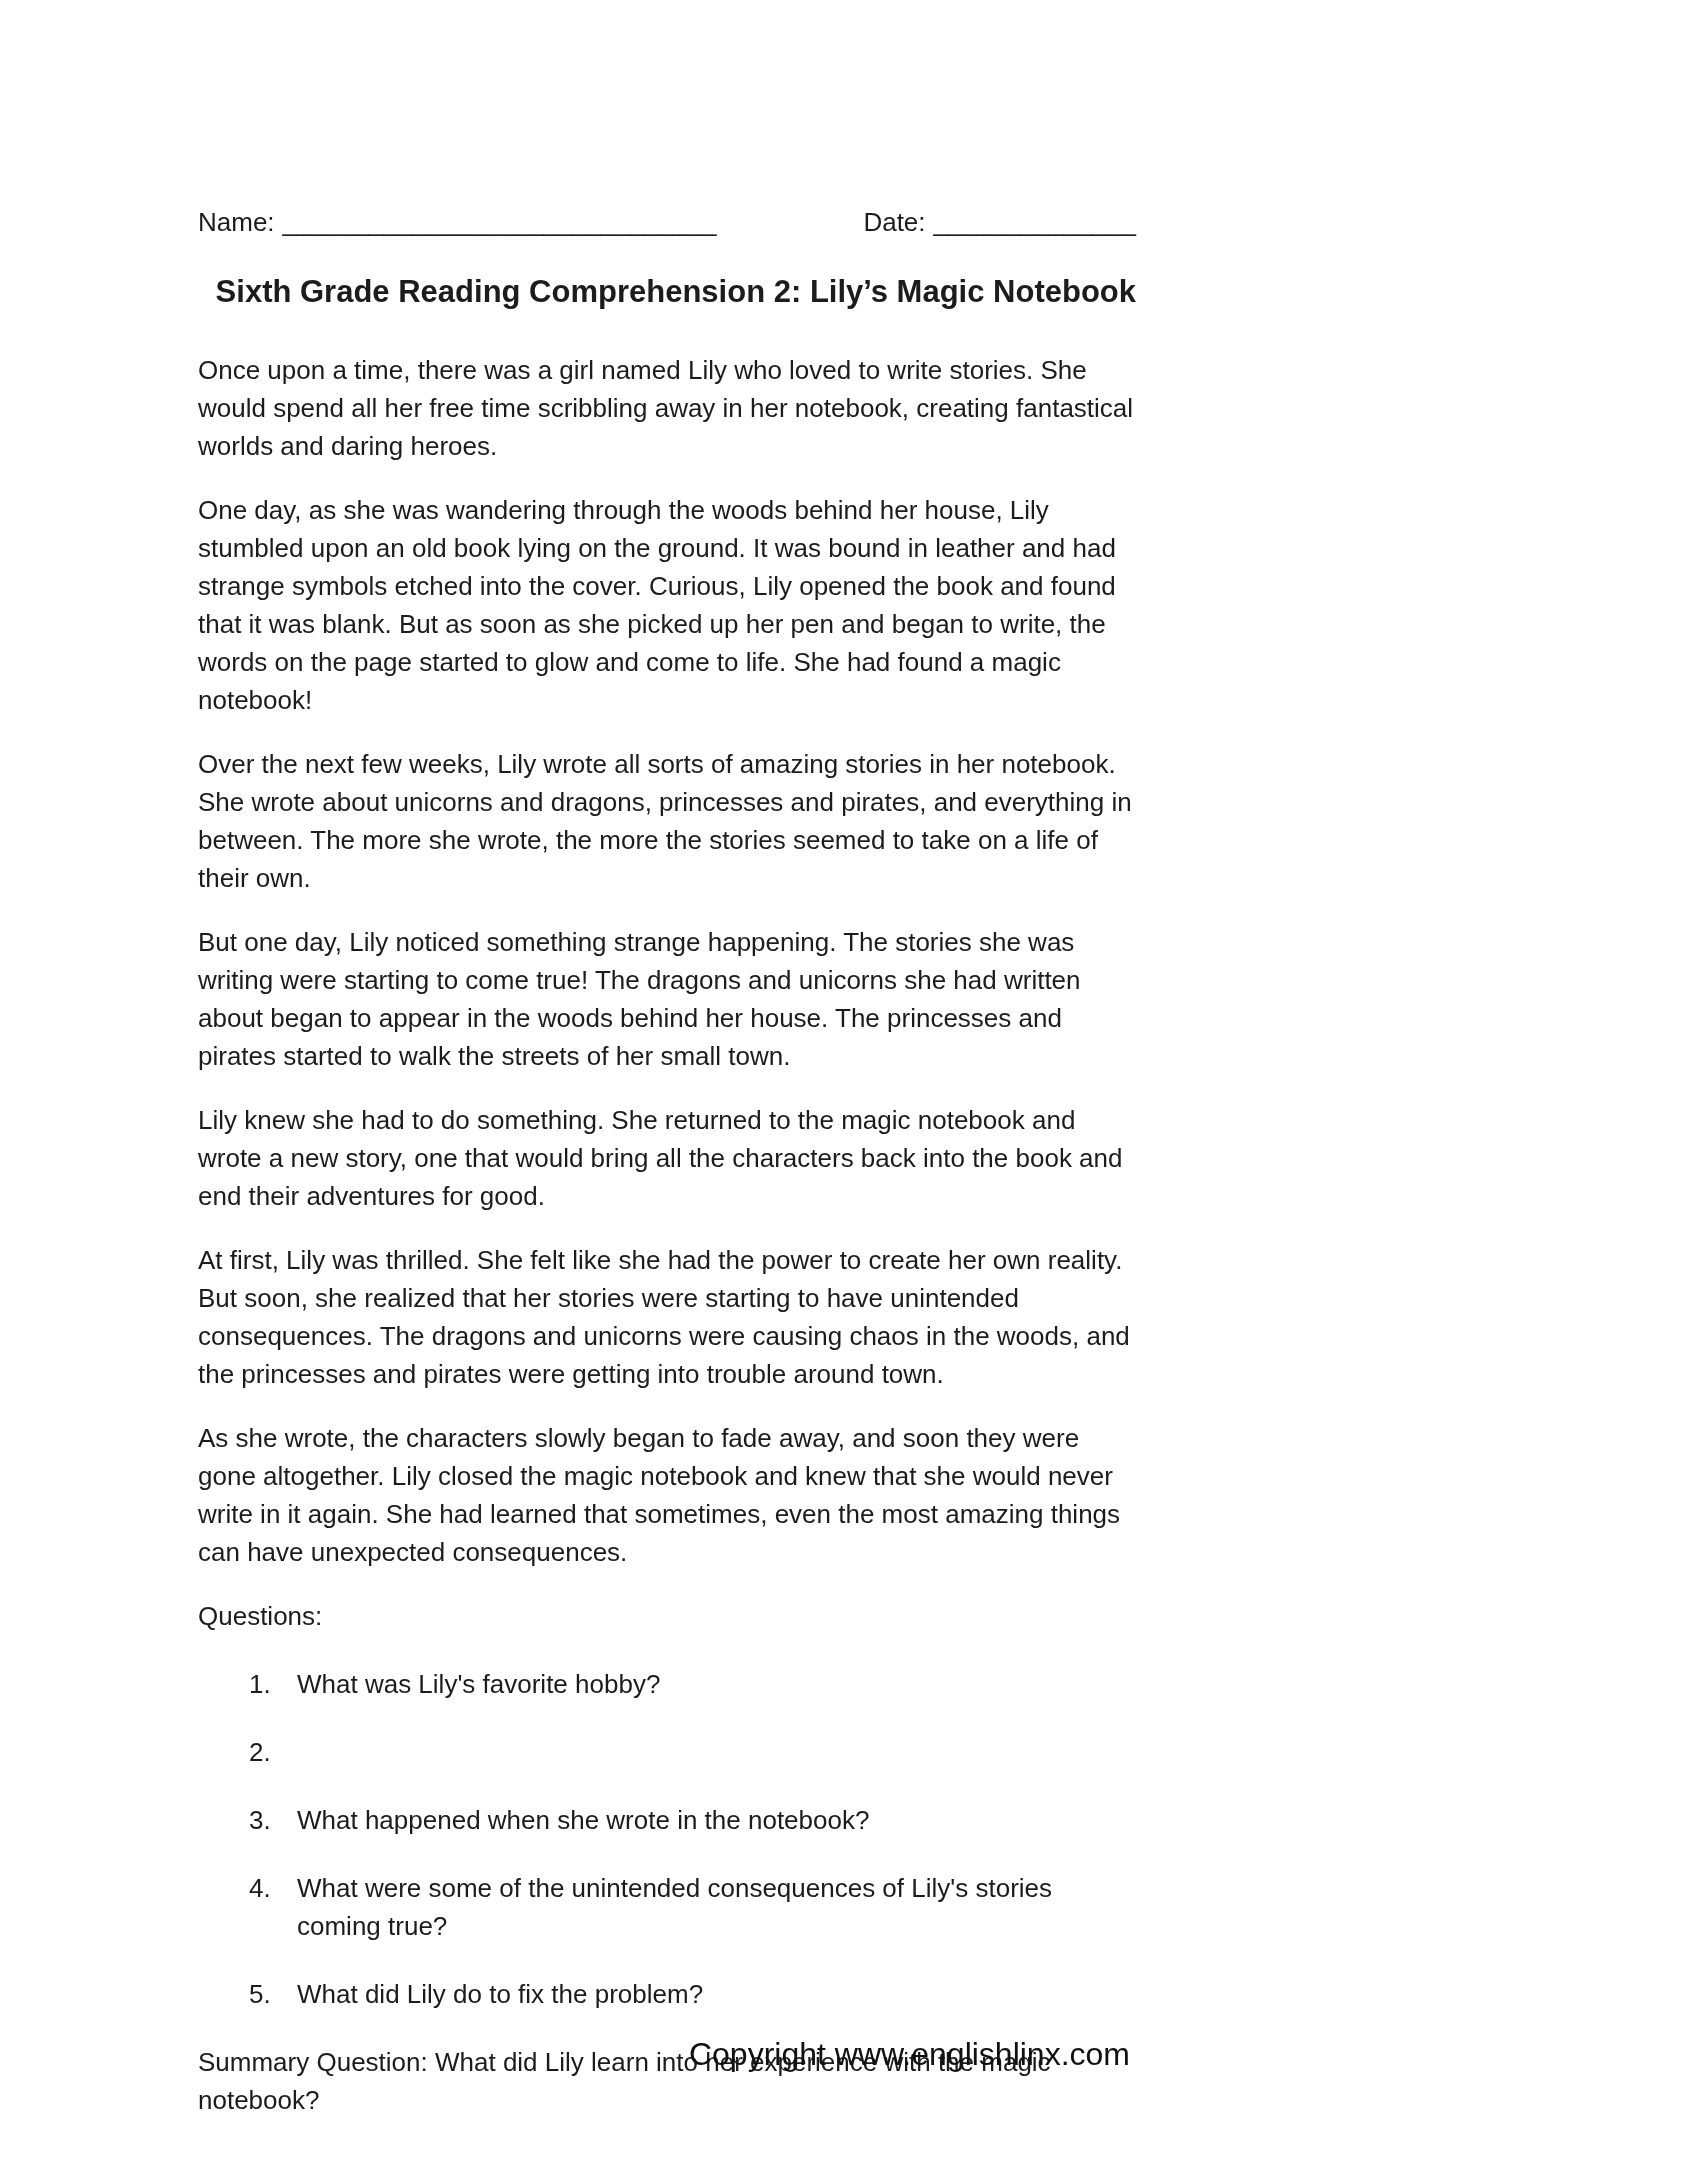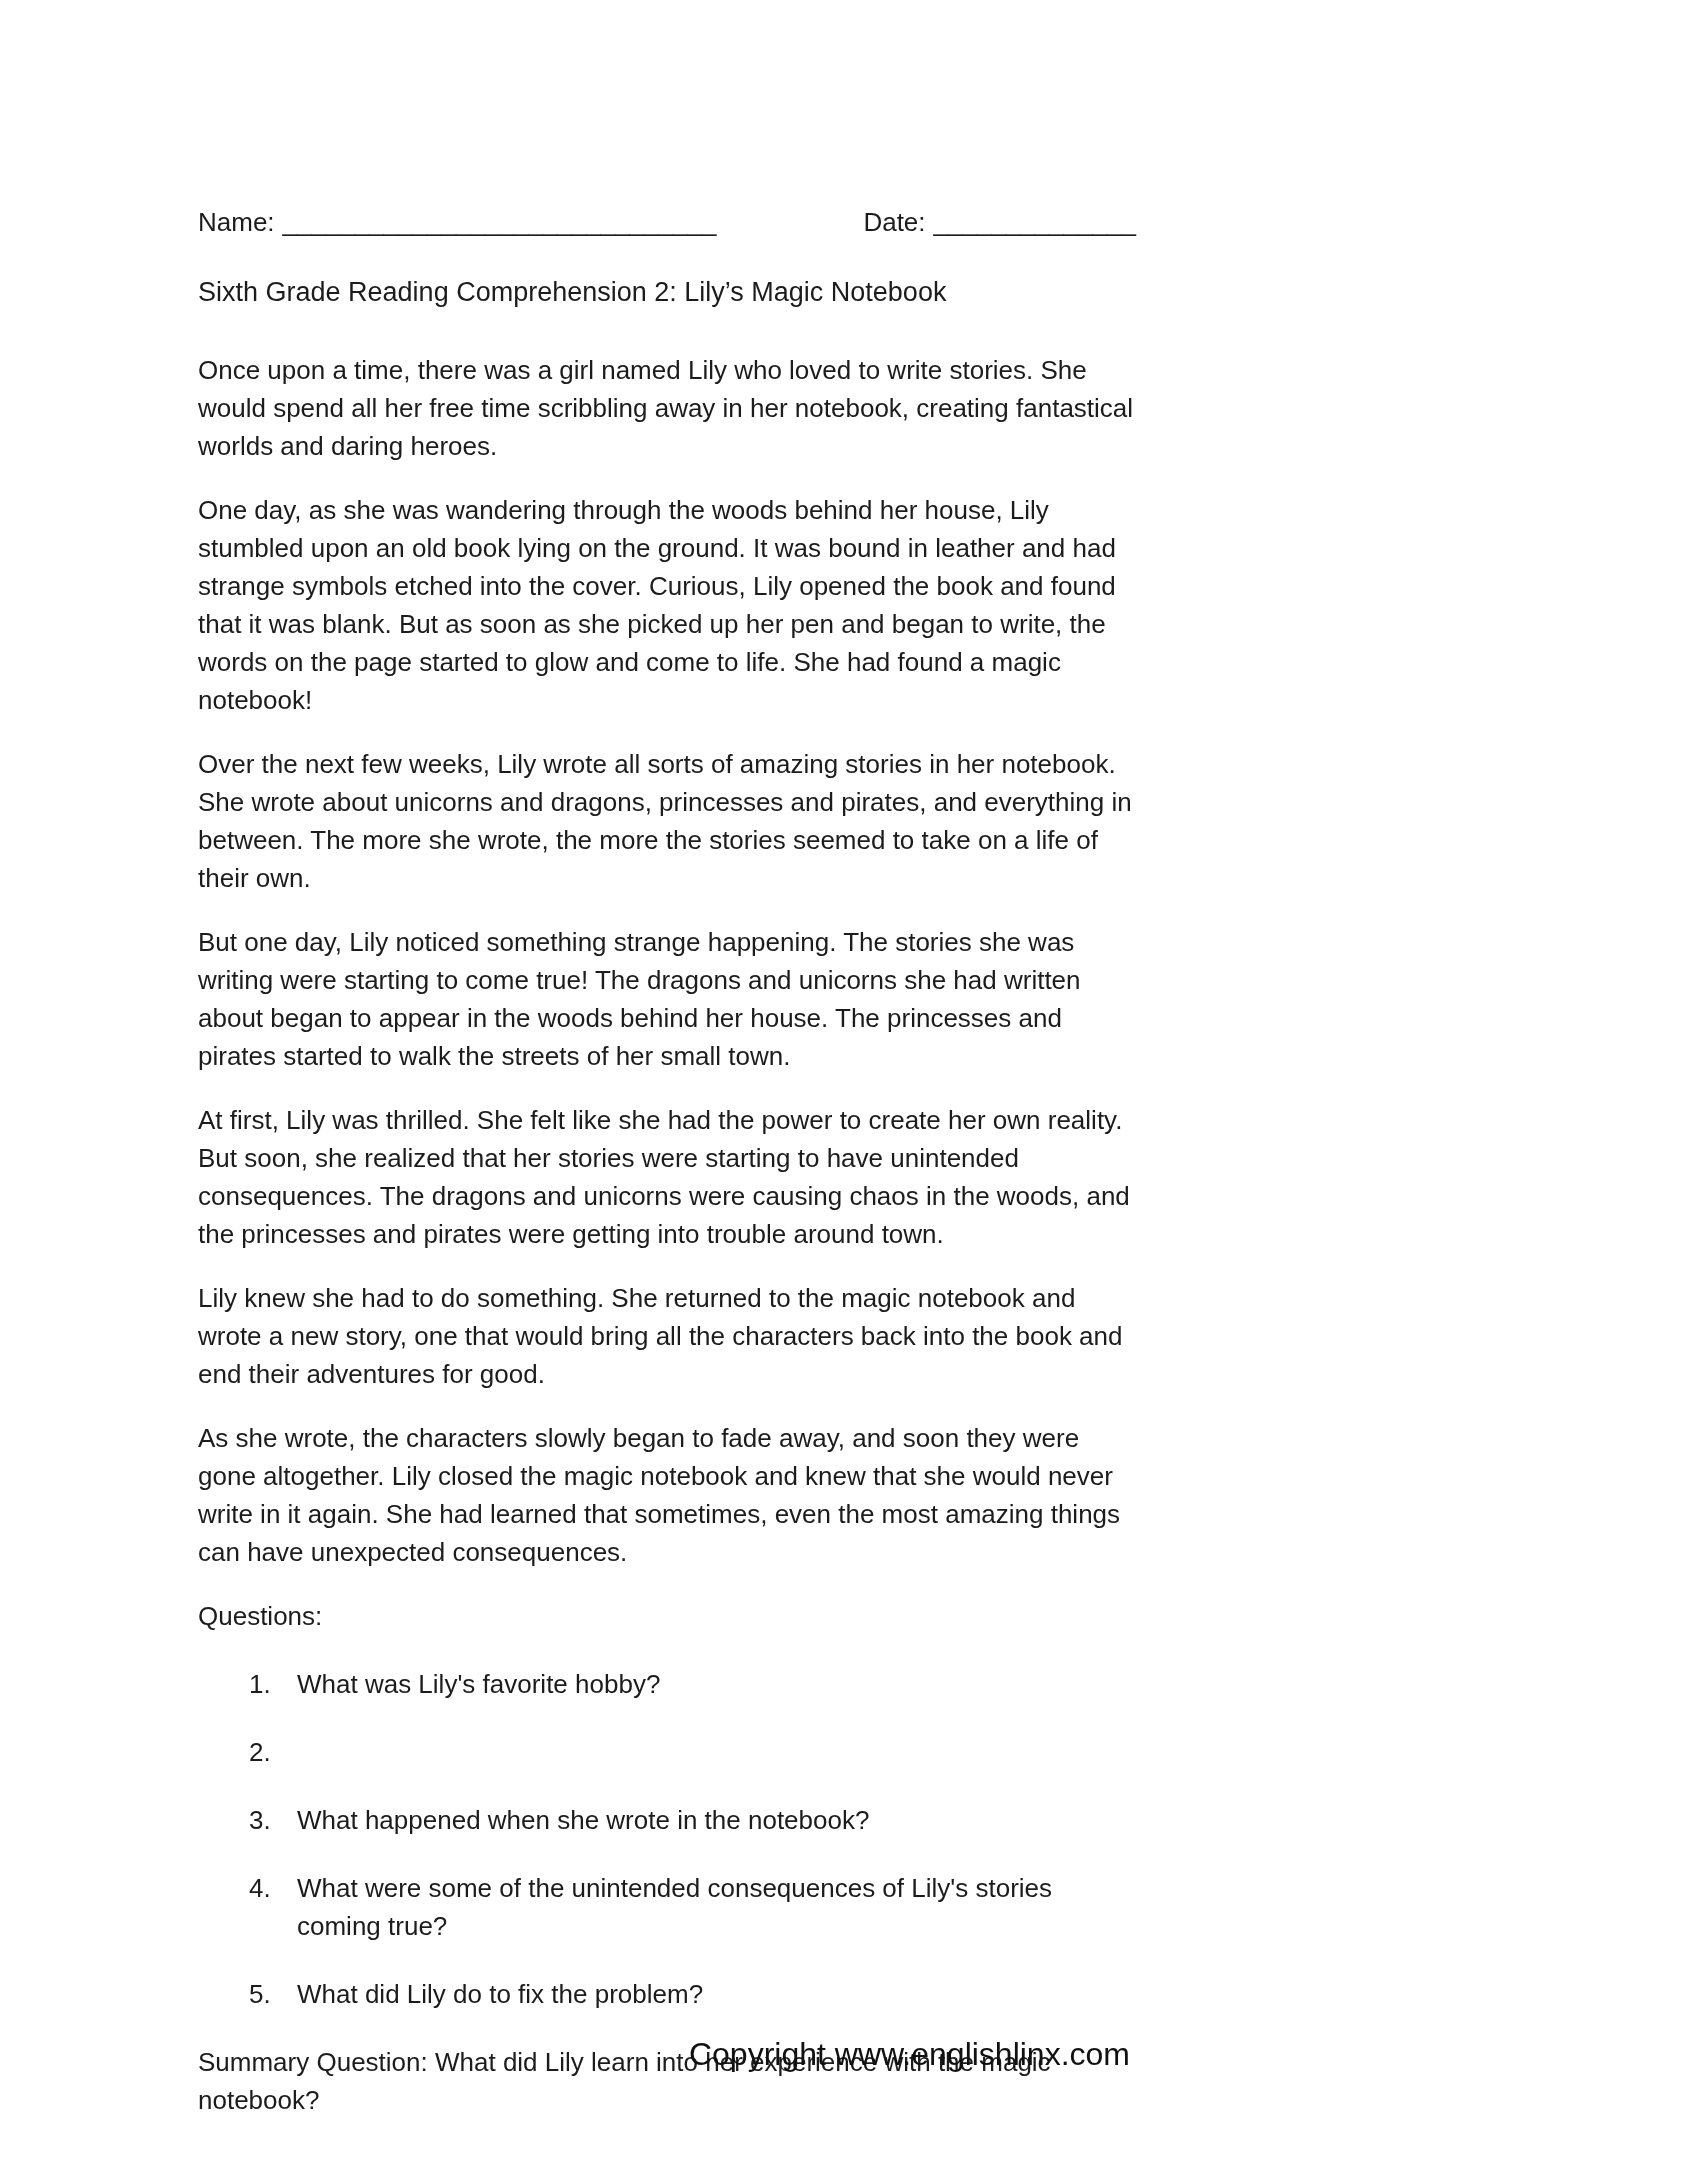--- a/index.html
+++ b/index.html
@@ -21,23 +21,23 @@
   }
   .header-row {
     display: flex;
     align-items: baseline;
     white-space: nowrap;
   }
   .name-field { width: 699px; }
   .field-label { margin-right: 8px; }
   .blank-line { letter-spacing: 0px; }
   .title {
-    text-align: left;
-    font-weight: normal;
-    font-size: 27px;
+    text-align: right;
+    font-weight: bold;
+    font-size: 31px;
     margin: 32px 0 40px 0;
   }
   .para { margin: 0 0 26px 0; }
   .questions-label { margin: 4px 0 30px 0; }
   .question-list { list-style: none; margin: 0 0 0 51px; }
   .question-item {
     display: flex;
     margin-bottom: 30px;
   }
   .q-num {
@@ -66,22 +66,22 @@
       <span class="field-label">Date:</span><span class="blank-line">______________</span>
     </div>
   </div>
 
   <h1 class="title">Sixth Grade Reading Comprehension 2: Lily’s Magic Notebook</h1>
 
   <p class="para">Once upon a time, there was a girl named Lily who loved to write stories. She would spend all her free time scribbling away in her notebook, creating fantastical worlds and daring heroes.</p>
   <p class="para">One day, as she was wandering through the woods behind her house, Lily stumbled upon an old book lying on the ground. It was bound in leather and had strange symbols etched into the cover. Curious, Lily opened the book and found that it was blank. But as soon as she picked up her pen and began to write, the words on the page started to glow and come to life. She had found a magic notebook!</p>
   <p class="para">Over the next few weeks, Lily wrote all sorts of amazing stories in her notebook. She wrote about unicorns and dragons, princesses and pirates, and everything in between. The more she wrote, the more the stories seemed to take on a life of their own.</p>
   <p class="para">But one day, Lily noticed something strange happening. The stories she was writing were starting to come true! The dragons and unicorns she had written about began to appear in the woods behind her house. The princesses and pirates started to walk the streets of her small town.</p>
+  <p class="para">Lily knew she had to do something. She returned to the magic notebook and wrote a new story, one that would bring all the characters back into the book and end their adventures for good.</p>
   <p class="para">At first, Lily was thrilled. She felt like she had the power to create her own reality. But soon, she realized that her stories were starting to have unintended consequences. The dragons and unicorns were causing chaos in the woods, and the princesses and pirates were getting into trouble around town.</p>
-  <p class="para">Lily knew she had to do something. She returned to the magic notebook and wrote a new story, one that would bring all the characters back into the book and end their adventures for good.</p>
   <p class="para">As she wrote, the characters slowly began to fade away, and soon they were gone altogether. Lily closed the magic notebook and knew that she would never write in it again. She had learned that sometimes, even the most amazing things can have unexpected consequences.</p>
 
   <p class="questions-label">Questions:</p>
 
   <ol class="question-list">
     <li class="question-item">
       <span class="q-num">1.</span>
       <span class="q-text">What was Lily's favorite hobby?</span>
     </li>
     <li class="question-item">

